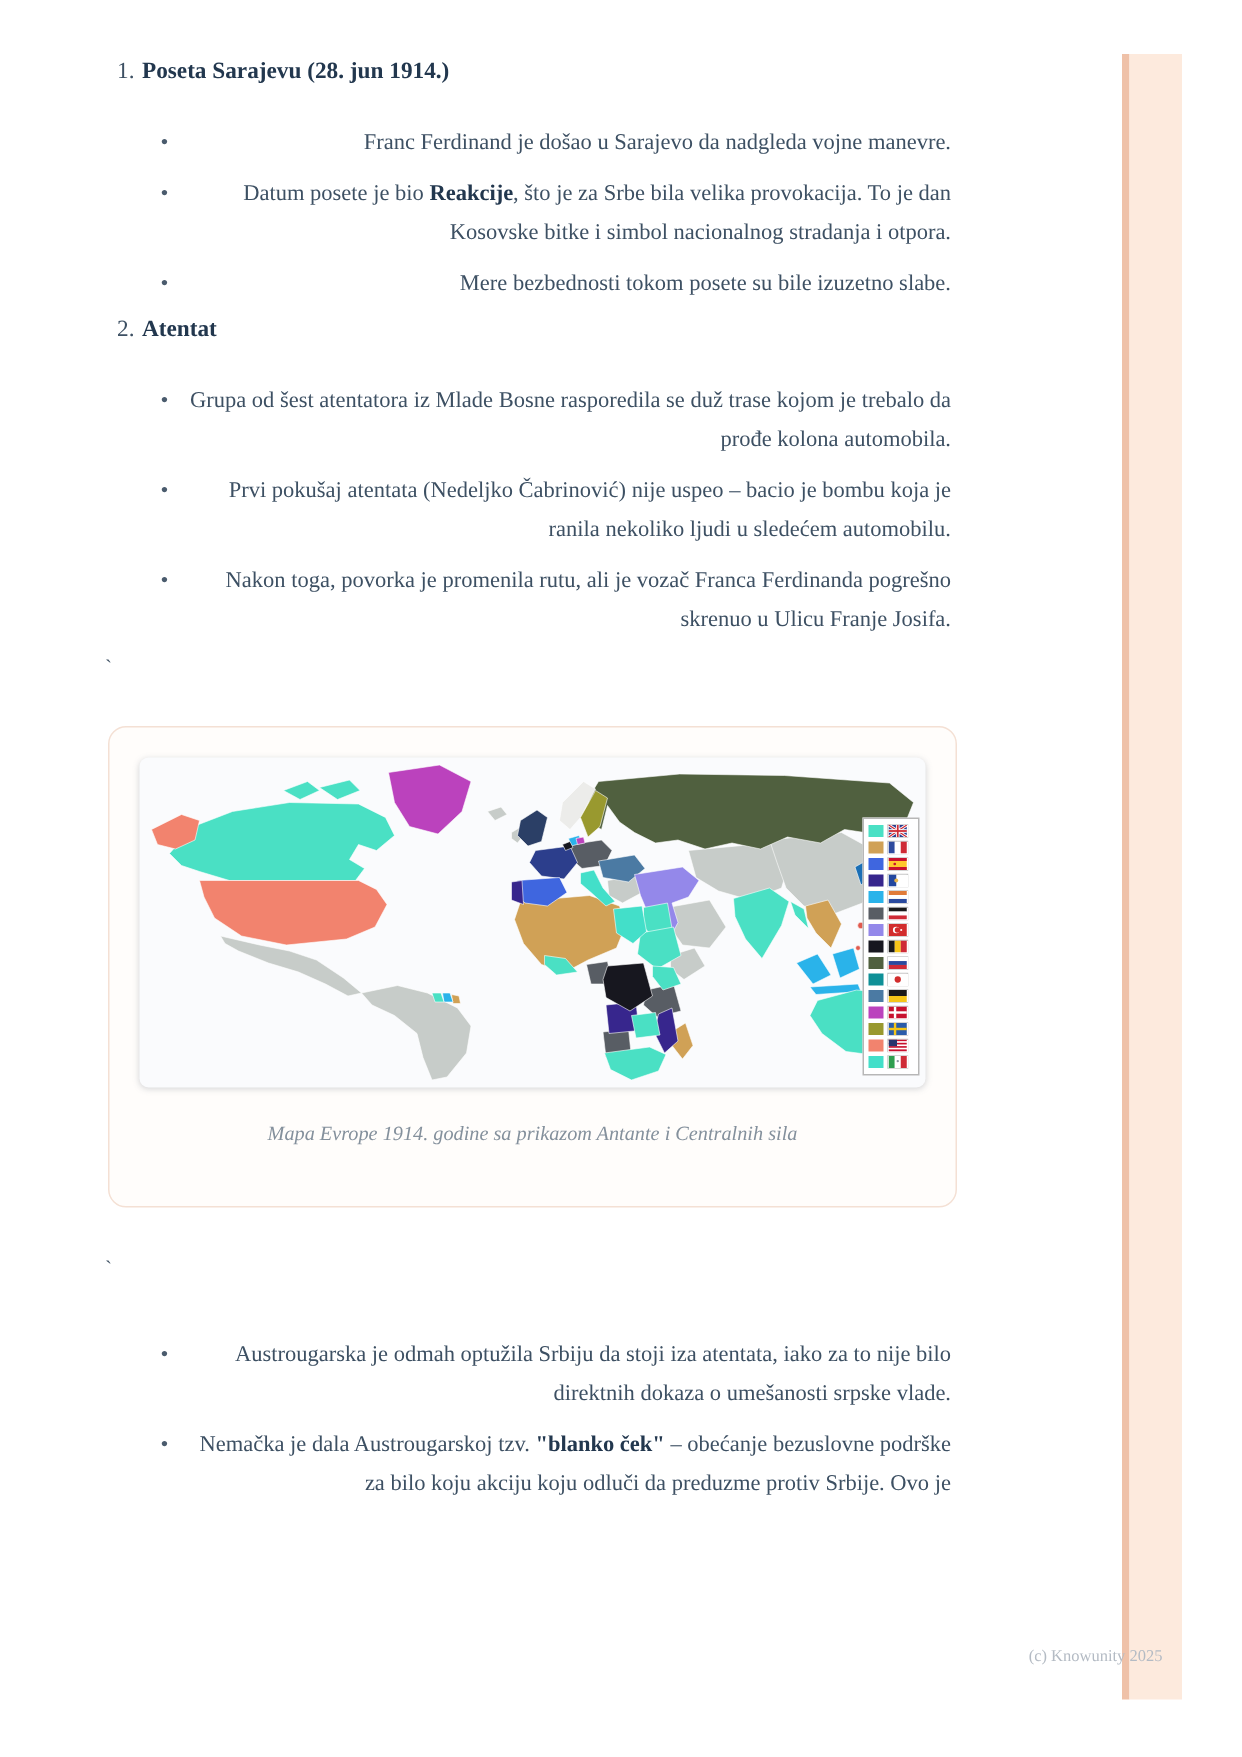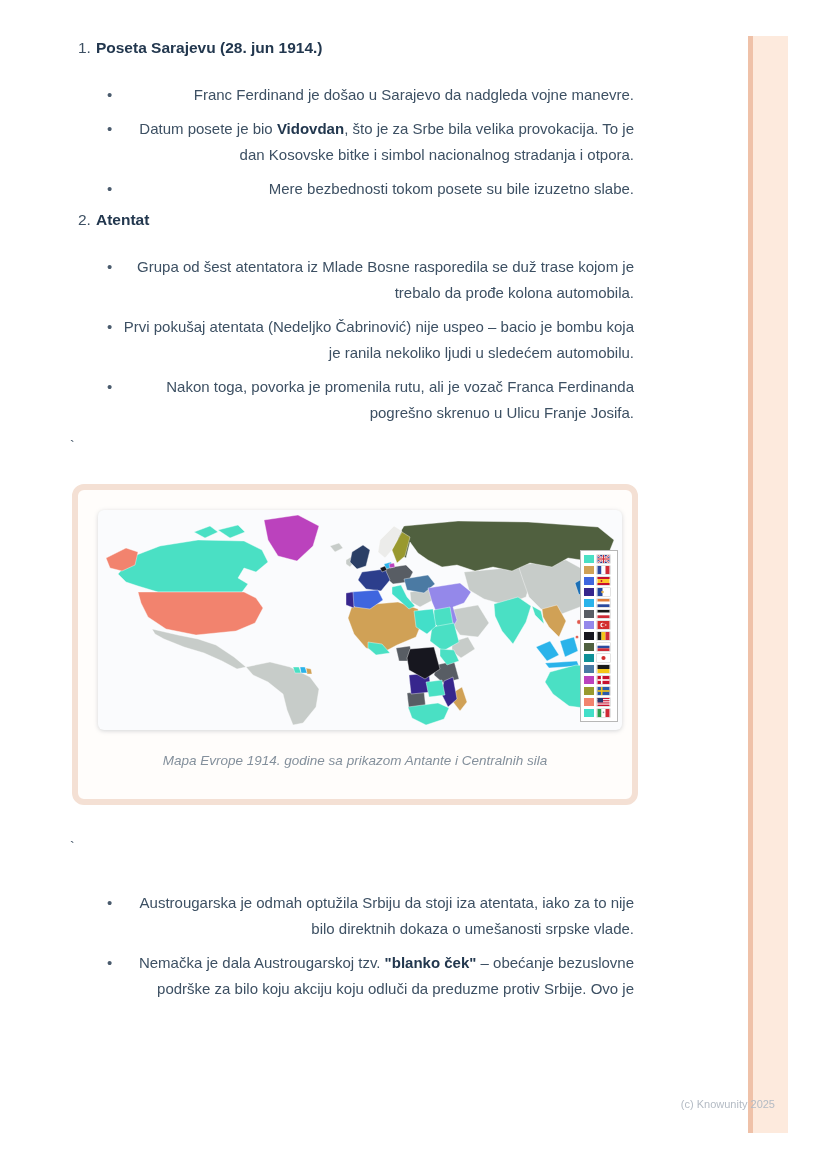--- a/index.html
+++ b/index.html
@@ -1,38 +1,38 @@
 <!DOCTYPE html>
 <html><head>
 <meta charset="utf-8">
 <style>
   html,body{margin:0;padding:0;background:#fff;}
   .page{position:relative;width:828px;height:1171px;background:#ffffff;overflow:hidden;
-        font-family:Liberation Sans, sans-serif;color:#3d4f63;}
+        font-family:Liberation Serif, serif;color:#3d4f63;}
   
   .stripe-dark{position:absolute;left:748px;top:36px;width:5px;height:1097px;z-index:1;}
   .stripe-light{position:absolute;left:753px;top:36px;width:35px;height:1097px;z-index:1;}
   
   .content{position:absolute;left:78px;top:38px;width:575px;z-index:2;}
   section h3{margin:0;font-size:15.5px;line-height:20px;font-weight:400;color:#3d5063;}
   .sec-title{font-weight:700;color:#22374e;margin-left:5px;}
   .hgap{height:24px;}
   ul.bullets{list-style:none;margin:0;padding:0 0 0 28px;width:528px;text-align:right;}
   ul.bullets li{position:relative;padding-left:16px;margin:0 0 8px 0;
                 font-size:15px;line-height:26px;color:#3d5063;}
   ul.bullets li::before{content:"\2022";position:absolute;left:1px;top:0;color:#4a5b6d;}
   ul.bullets .b{font-weight:700;color:#22374e;}
   #sec2{margin-top:0;}
   #sec3{margin-top:30px;}
   #sec3 .hgap{height:5px;}
   .stray{font-size:14px;line-height:16px;margin:12px 0 0 -8px;color:#3d5063;}
   .stray2{margin-top:34px;}
   
   figure.map-card{box-sizing:border-box;width:566px;height:321px;margin:30px 0 0 -6px;
-                  border:6px solid #737373;border-radius:12px;background:#fffdfb;
+                  border:1px solid #737373;border-radius:12px;background:#fffdfb;
                   padding:20px 20px 0 20px;}
   .map-frame{position:relative;width:524px;height:220px;background:#fafbfd;border-radius:6px;
              box-shadow:0 1px 4px rgba(100,110,125,.28);overflow:hidden;}
   svg.world{position:absolute;left:0;top:0;width:100%;height:100%;}
   svg.world path, svg.world circle{stroke:#ffffff;stroke-width:.6;stroke-opacity:.65;}
   .legend{position:absolute;right:4px;top:40px;width:38px;background:#ffffff;
           border:1px solid #b7b7b7;padding:4px 3px;box-sizing:border-box;z-index:3;}
   .lrow{display:flex;align-items:center;gap:3px;height:8px;margin-bottom:3px;}
   .lrow:last-child{margin-bottom:0;}
   .swatch{display:inline-block;width:10px;height:8px;flex:0 0 auto;}
@@ -51,21 +51,21 @@
   <div class="stripe-dark" style="background: rgb(239, 193, 168);"></div>
   <div class="stripe-light" style="background: rgb(253, 234, 221);"></div>
 
   <main class="content">
 
     <section id="sec1">
       <h3><span>1.</span><span class="sec-title">Poseta Sarajevu (28. jun 1914.)</span></h3>
       <div class="hgap"></div>
       <ul class="bullets">
           <li><span>Franc Ferdinand je došao u Sarajevo da nadgleda vojne manevre.</span></li>
-          <li><span>Datum posete je bio </span><span class="b">Vidovdan</span><span>, što je za Srbe bila velika provokacija. To je dan Kosovske bitke i simbol nacionalnog stradanja i otpora.</span></li>
+          <li><span>Datum posete je bio </span><span class="b">Reakcije</span><span>, što je za Srbe bila velika provokacija. To je dan Kosovske bitke i simbol nacionalnog stradanja i otpora.</span></li>
           <li><span>Mere bezbednosti tokom posete su bile izuzetno slabe.</span></li>
         </ul>
     </section>
 
     <section id="sec2">
       <h3><span>2.</span><span class="sec-title">Atentat</span></h3>
       <div class="hgap"></div>
       <ul class="bullets">
           <li><span>Grupa od šest atentatora iz Mlade Bosne rasporedila se duž trase kojom je trebalo da prođe kolona automobila.</span></li>
           <li><span>Prvi pokušaj atentata (Nedeljko Čabrinović) nije uspeo – bacio je bombu koja je ranila nekoliko ljudi u sledećem automobilu.</span></li>

